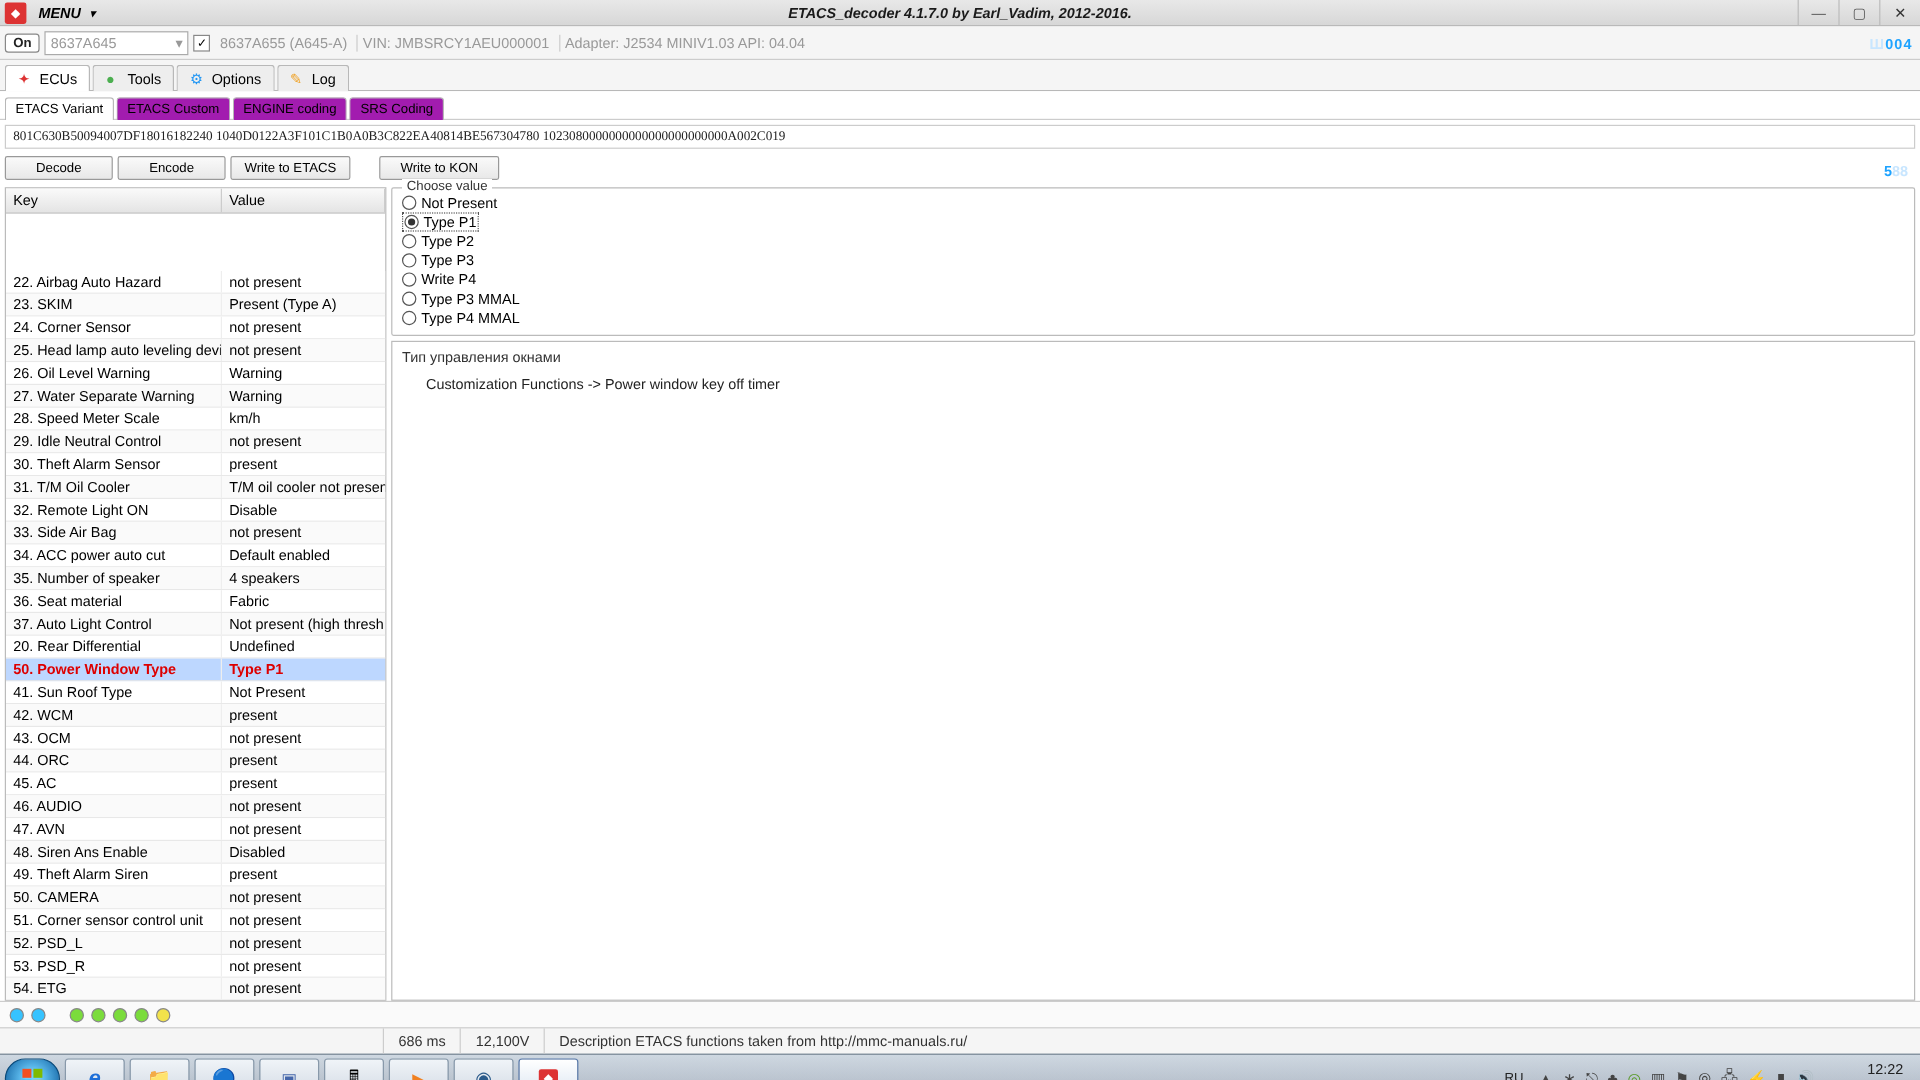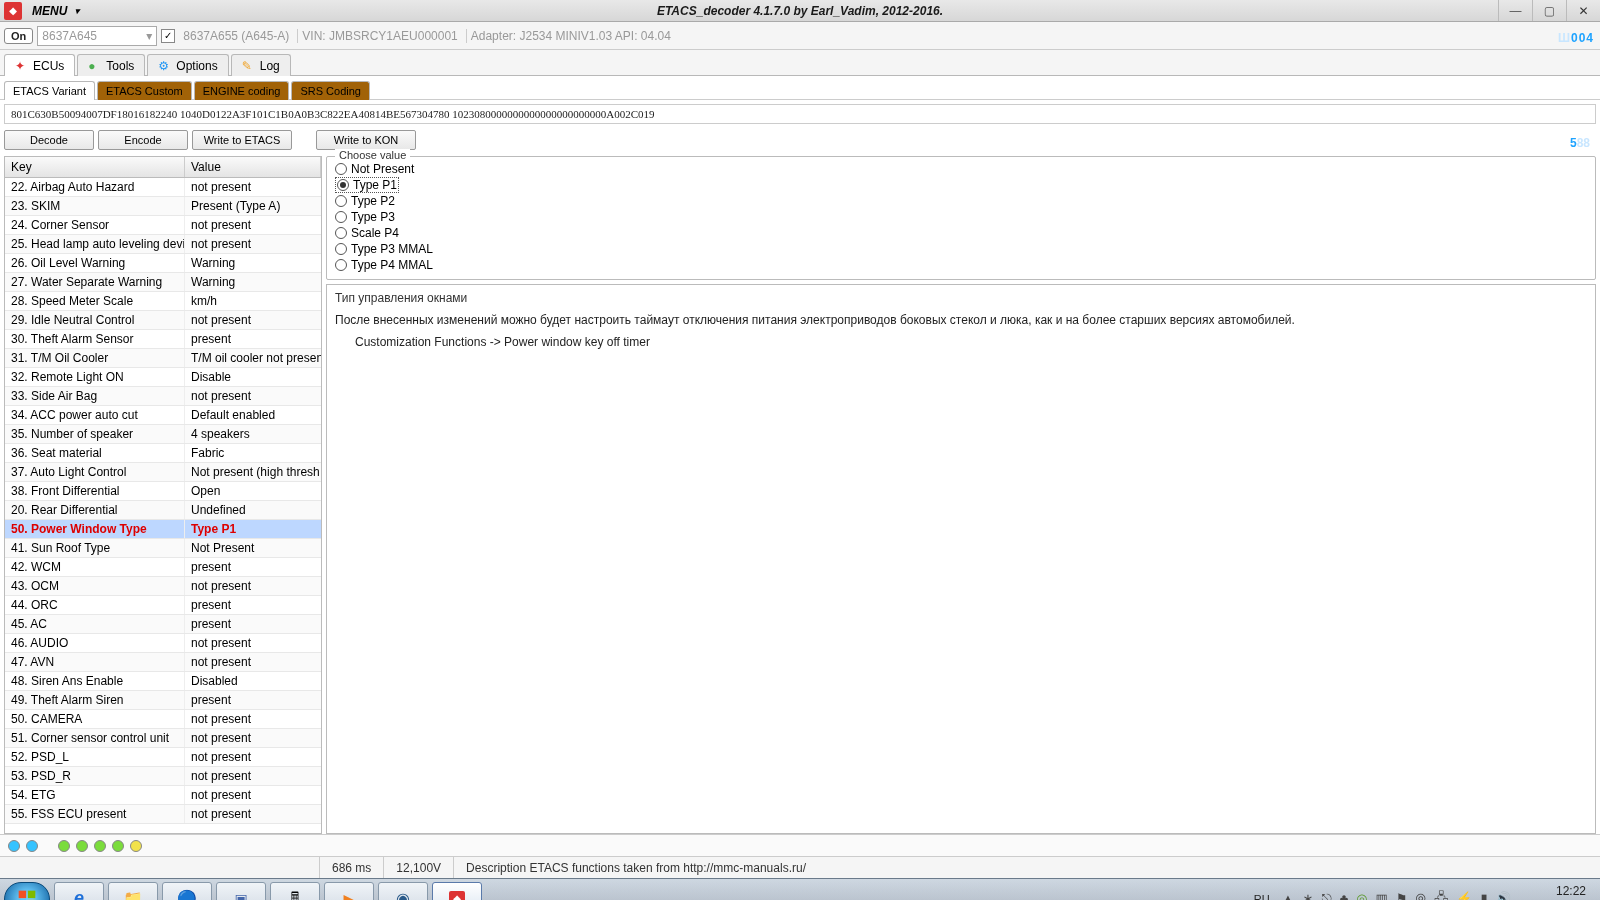--- a/index.html
+++ b/index.html
@@ -30,37 +30,37 @@
 .tab { padding:4px 10px 3px; border:1px solid #b8b8b8; border-bottom:none; background:#eee; margin-right:2px; border-radius:3px 3px 0 0; display:flex; align-items:center; gap:4px; cursor:pointer; position:relative; top:1px;}
 .tab.active { background:#fff; }
 .tab .ic { width:14px; height:14px; display:inline-block; }
 .ic-ecu::before{content:"✦"; color:#d33;}
 .ic-tools::before{content:"●"; color:#4caf50;}
 .ic-opts::before{content:"⚙"; color:#2196f3;}
 .ic-log::before{content:"✎"; color:#f0a020;}
 
 
 .subtabs { display:flex; padding:4px 4px 0; gap:2px; border-bottom:1px solid #ccc; background:#fff;}
-.subtab { padding:3px 8px; border:1px solid #b8b8b8; border-bottom:none; background:#a16207; border-radius:3px 3px 0 0; font-size:11px; cursor:pointer; position:relative; top:1px;}
+.subtab { padding:3px 8px; border:1px solid #b8b8b8; border-bottom:none; background:#a21caf; border-radius:3px 3px 0 0; font-size:11px; cursor:pointer; position:relative; top:1px;}
 .subtab.active { background:#fff; }
 
 
 .hexrow { padding:3px 6px; border:1px solid #ccc; margin:4px; font-size:11px; color:#222; font-family:Tahoma; }
 
 
 .actions { display:flex; gap:4px; padding:0 4px 4px; align-items:center;}
 .btn { border:1px solid #999; background:linear-gradient(#fafafa,#e8e8e8); padding:3px 0; width:90px; text-align:center; cursor:pointer; border-radius:2px; font-size:11px;}
 .btn.wide { width:100px; }
 .actions .gap { width:16px; }
 .segnum { margin-left:auto; font-family:Consolas,monospace; font-size:20px; font-weight:bold; color:#1ea3ff; padding-right:6px;}
 .segnum .dim { color:#c8e6ff;}
 
 
 .split { display:flex; height: calc(900px - 22px - 28px - 26px - 24px - 28px - 30px - 24px - 40px); border-top:0; }
-.left { width: 318px; border:1px solid #bbb; margin-left:4px; display:flex; flex-direction:column; overflow:hidden;}
+.left { width: 318px; border:1px solid #bbb; margin-left:4px; display:flex; flex-direction:column; overflow:hidden;gap:48px;}
 .right { flex:1; margin:0 4px; display:flex; flex-direction:column; }
 
 
 .thead { display:flex; background:linear-gradient(#fafafa,#e4e4e4); border-bottom:1px solid #bbb; font-size:11px;}
 .thead div { padding:3px 6px; border-right:1px solid #ccc;}
 .thead .c1 { width:180px;} .thead .c2 { flex:1; }
 .tbody { flex:1; overflow-y:auto; overflow-x:hidden; }
 .trow { display:flex; border-bottom:1px solid #e8e8e8; font-size:11px; cursor:pointer;}
 .trow:nth-child(odd){ background:#fff;} .trow:nth-child(even){background:#fafafa;}
 .trow .c1 { width:180px; padding:2px 6px; white-space:nowrap; overflow:hidden; border-right:1px solid #eee;}
@@ -233,24 +233,20 @@
         </div>
         <div class="trow">
           <div class="c1">36. Seat material</div>
           <div class="c2">Fabric</div>
         </div>
         <div class="trow">
           <div class="c1">37. Auto Light Control</div>
           <div class="c2">Not present (high thresh</div>
         </div>
         <div class="trow">
-          <div class="c1">38. Front Differential</div>
-          <div class="c2">Open</div>
-        </div>
-        <div class="trow">
           <div class="c1">20. Rear Differential</div>
           <div class="c2">Undefined</div>
         </div>
         <div class="trow sel">
           <div class="c1">50. Power Window Type</div>
           <div class="c2">Type P1</div>
         </div>
         <div class="trow">
           <div class="c1">41. Sun Roof Type</div>
           <div class="c2">Not Present</div>
@@ -328,35 +324,34 @@
           <div class="radio-line">
             <span class="radio"></span>
             <span>Type P2</span>
           </div>
           <div class="radio-line">
             <span class="radio"></span>
             <span>Type P3</span>
           </div>
           <div class="radio-line">
             <span class="radio"></span>
-            <span>Scale P4</span>
+            <span>Write P4</span>
           </div>
           <div class="radio-line">
             <span class="radio"></span>
             <span>Type P3 MMAL</span>
           </div>
           <div class="radio-line">
             <span class="radio"></span>
             <span>Type P4 MMAL</span>
           </div>
         </div>
     </div>
     <div class="desc">
       <div class="hd">Тип управления окнами</div>
-      <p>После внесенных изменений можно будет настроить таймаут отключения питания электроприводов боковых стекол и люка, как и на более старших версиях автомобилей.</p>
       <p class="path">Customization Functions -&gt; Power window key off timer</p>
     </div>
   </div>
 </div>
 
 <div class="status-lights">
   <span class="light l-blue"></span>
   <span class="light l-blue"></span>
   <span style="width:8px"></span>
   <span class="light l-lime"></span>

